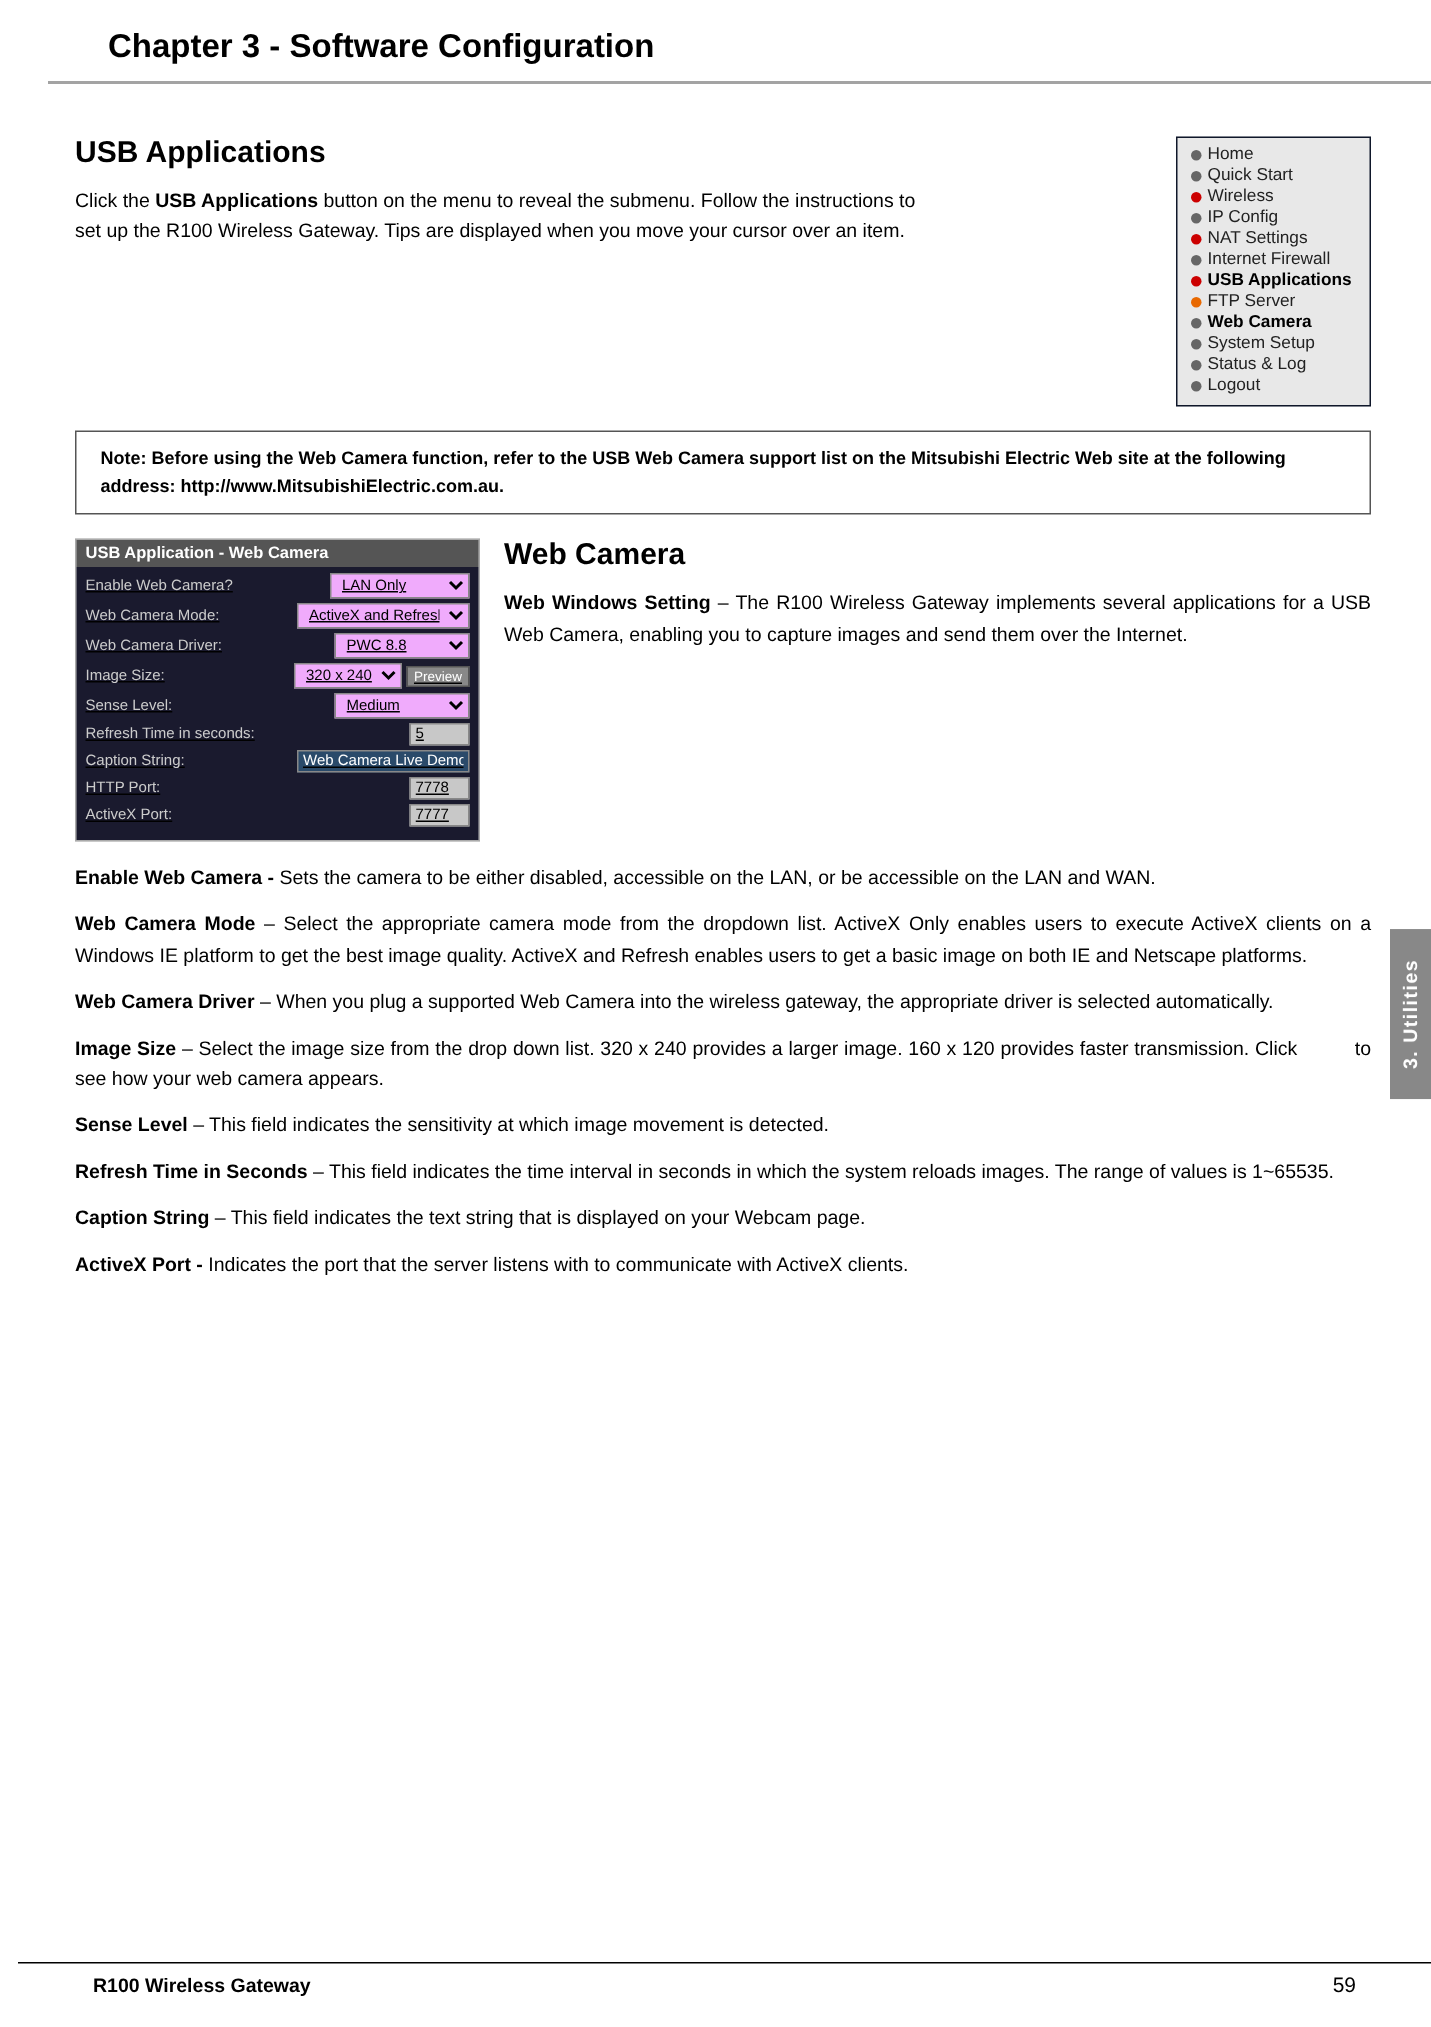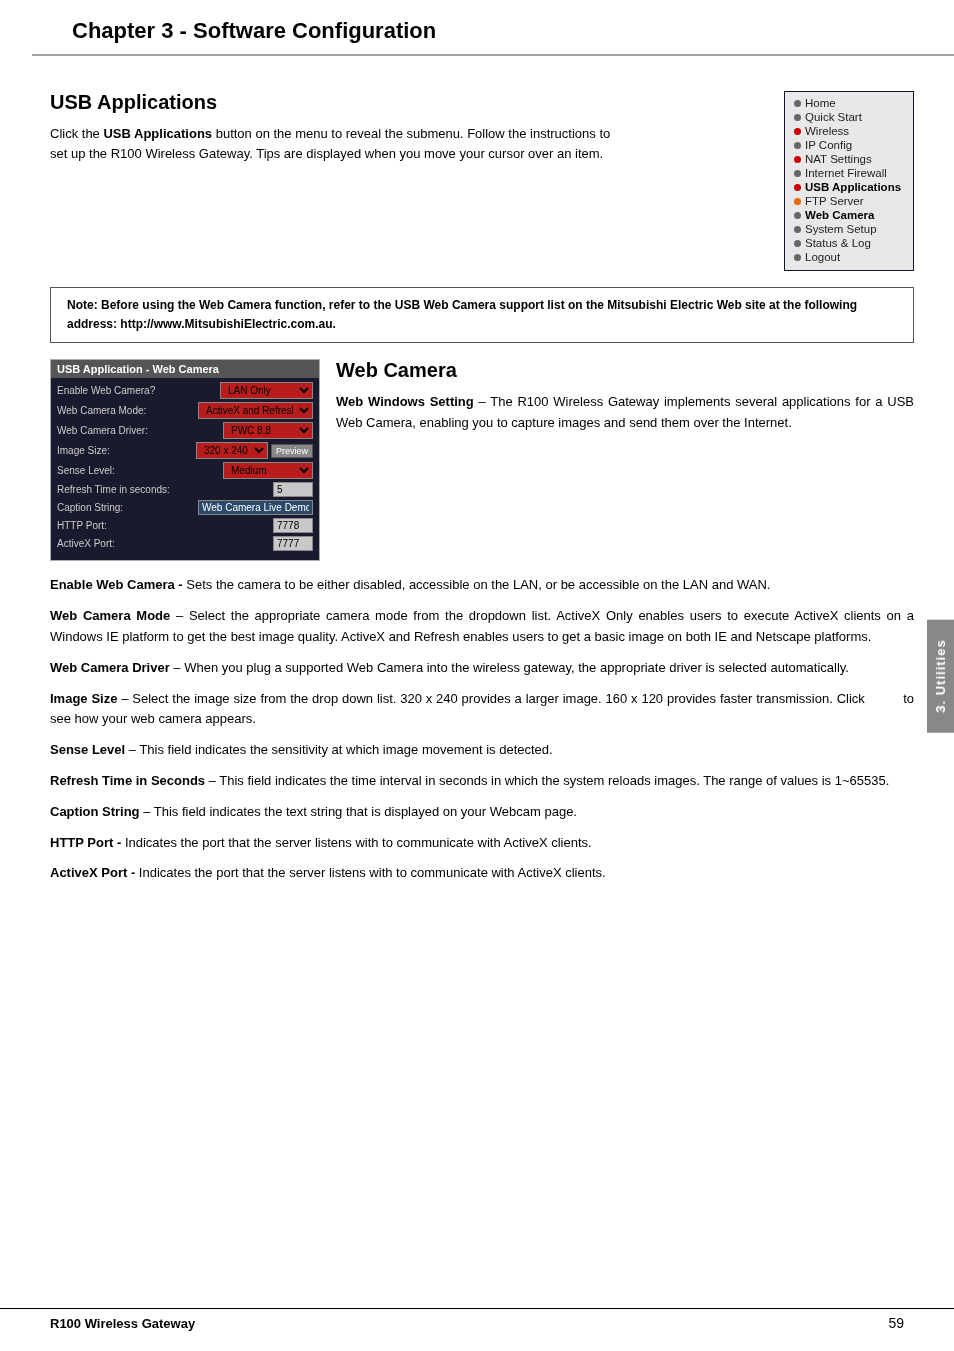--- a/index.html
+++ b/index.html
@@ -113,35 +113,36 @@
     .usb-form-title {
       background: #555;
       color: #fff;
       padding: 3px 6px;
       font-size: 11px;
       font-weight: bold;
     }
     .usb-form-body {
       background: #1a1a2e;
       padding: 4px 6px 6px;
+      text-decoration: underline;
     }
     .form-row {
       display: flex;
       justify-content: space-between;
       align-items: center;
       margin-bottom: 3px;
       color: #ccc;
       font-size: 10px;
     }
     .form-row label {
       flex: 1;
       color: #ccc;
     }
     .form-row .form-control {
-      background: #b91c1c;
+      background: #f0abfc;
       border: 1px solid #888;
       padding: 1px 3px;
       font-size: 10px;
       min-width: 90px;
       max-width: 115px;
       color: #000;
     }
     .form-row .preview-btn {
       background: #888;
       border: 1px solid #555;
@@ -401,32 +402,29 @@
     </p>
 
     <p class="body-text">
       <strong>Refresh Time in Seconds</strong> – This field indicates the time interval in seconds in which the system reloads images. The range of values is 1~65535.
     </p>
 
     <p class="body-text">
       <strong>Caption String</strong> – This field indicates the text string that is displayed on your Webcam page.
     </p>
 
-    <p class="body-text">
-      <strong>HTTP Port -</strong> Indicates the port that the server listens with to communicate with ActiveX clients.
-    </p>
 
     <p class="body-text">
       <strong>ActiveX Port -</strong> Indicates the port that the server listens with to communicate with ActiveX clients.
     </p>
 
   </div>
 
 </div>
 
 <div class="right-tab" style="position:fixed;right:0;top:50%;transform:translateY(-50%) rotate(180deg);writing-mode:vertical-rl;background:#888;color:#fff;padding:20px 6px;font-size:13px;font-weight:bold;letter-spacing:1px;">
   <span>3. Utilities</span>
 </div>
 
-<div class="page-footer" style="position:absolute;bottom:20px;left:0;right:0;display:flex;justify-content:space-between;align-items:center;padding:6px 50px 0 50px;border-top:1.5px solid #000;">
+<div class="page-footer" style="position:absolute;bottom:20px;left:12px;right:0;display:flex;justify-content:space-between;align-items:center;padding:6px 50px 0 50px;border-top:1.5px solid #000;">
   <span class="footer-title">R100 Wireless Gateway</span>
   <span class="footer-page">59</span>
 </div>
 
 </body></html>

